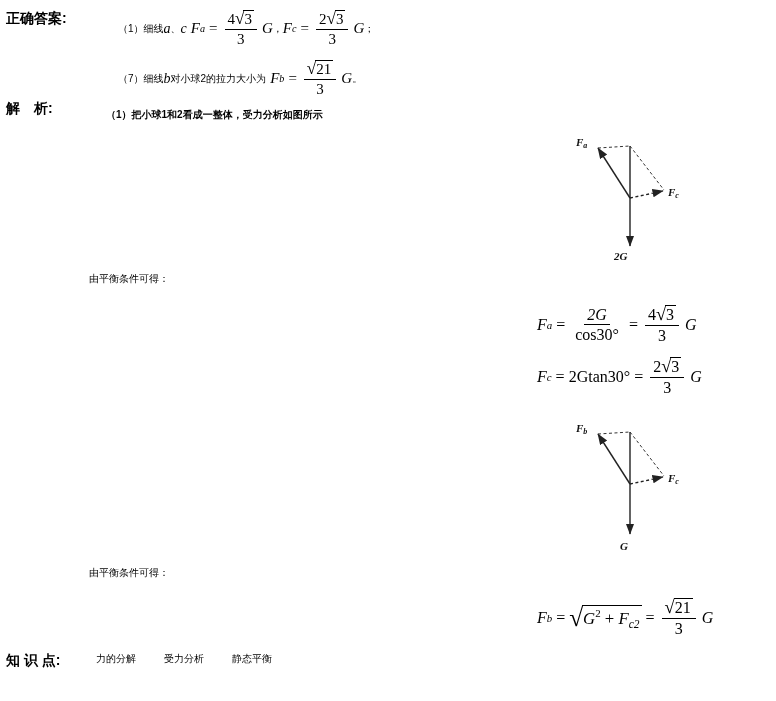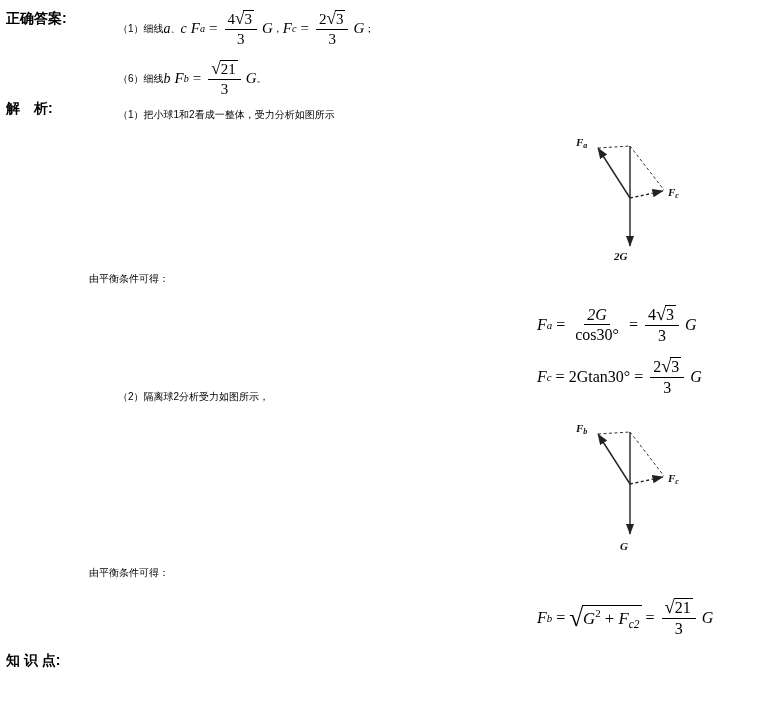--- a/index.html
+++ b/index.html
@@ -137,22 +137,23 @@
             </span>
         </span>
         <span class="den">3</span>
       </span>
       <span class="mi" style="margin-left:2px;">G</span>
     </span>
     <span class="txt">；</span>
   </div>
 
   <div class="abs" style="left:118px; top:60px; display:flex; align-items:center;">
-    <span class="txt">（6）细线</span>
+    <span class="txt">（7）细线</span>
     <span class="math mi" style="font-size:14px;">b</span>
+    <span class="txt">对小球2的拉力大小为</span>
 
     <span class="math" style="margin-left:4px;">
       <span class="mi">F</span>
         <span class="sub">b</span>
       <span class="op">=</span>
       <span class="frac">
         <span class="num">
           <span class="sqrt">
               <span class="radical">√</span>
               <span class="radicand">21</span>
@@ -160,25 +161,24 @@
         </span>
         <span class="den">3</span>
       </span>
       <span class="mi" style="margin-left:2px;">G</span>
     </span>
     <span class="txt">。</span>
   </div>
 
   <div class="abs lbl" style="left:6px; top:100px;">解　析:</div>
 
-  <div class="abs txt" style="left:118px; top:108px;">（1）把小球1和2看成一整体，受力分析如图所示</div>
+  <div class="abs txt" style="left:106px; top:108px;font-weight:bold;">（1）把小球1和2看成一整体，受力分析如图所示</div>
 
   <div class="abs txt" style="left:89px; top:272px;">由平衡条件可得：</div>
 
-  <div class="abs txt" style="left:118px; top:390px;">（2）隔离球2分析受力如图所示，</div>
 
   <div class="abs txt" style="left:89px; top:566px;">由平衡条件可得：</div>
 
   <div class="figure" style="left:560px; top:128px;">
     <svg width="200" height="140" viewBox="0 0 200 140">
       <defs>
         <marker id="arrHead" markerWidth="9" markerHeight="9" refX="7.5" refY="3" orient="auto">
           <path d="M0,0 L8,3 L0,6 z" fill="#222"></path>
         </marker>
         <marker id="arrHeadD" markerWidth="9" markerHeight="9" refX="7.5" refY="3" orient="auto">
@@ -277,14 +277,19 @@
             <span class="radicand">21</span>
           </span>
       </span>
       <span class="den">3</span>
     </span>
     <span class="mi" style="margin-left:3px;">G</span>
   </div>
 
   <div class="abs lbl" style="left:6px; top:652px;text-align:right;">知 识 点:</div>
 
+  <div class="abs" style="left:96px; top:652px; display:flex; gap:28px;">
+    <span class="txt">力的分解</span>
+    <span class="txt">受力分析</span>
+    <span class="txt">静态平衡</span>
+  </div>
 
 </div>
 
 </body></html>

